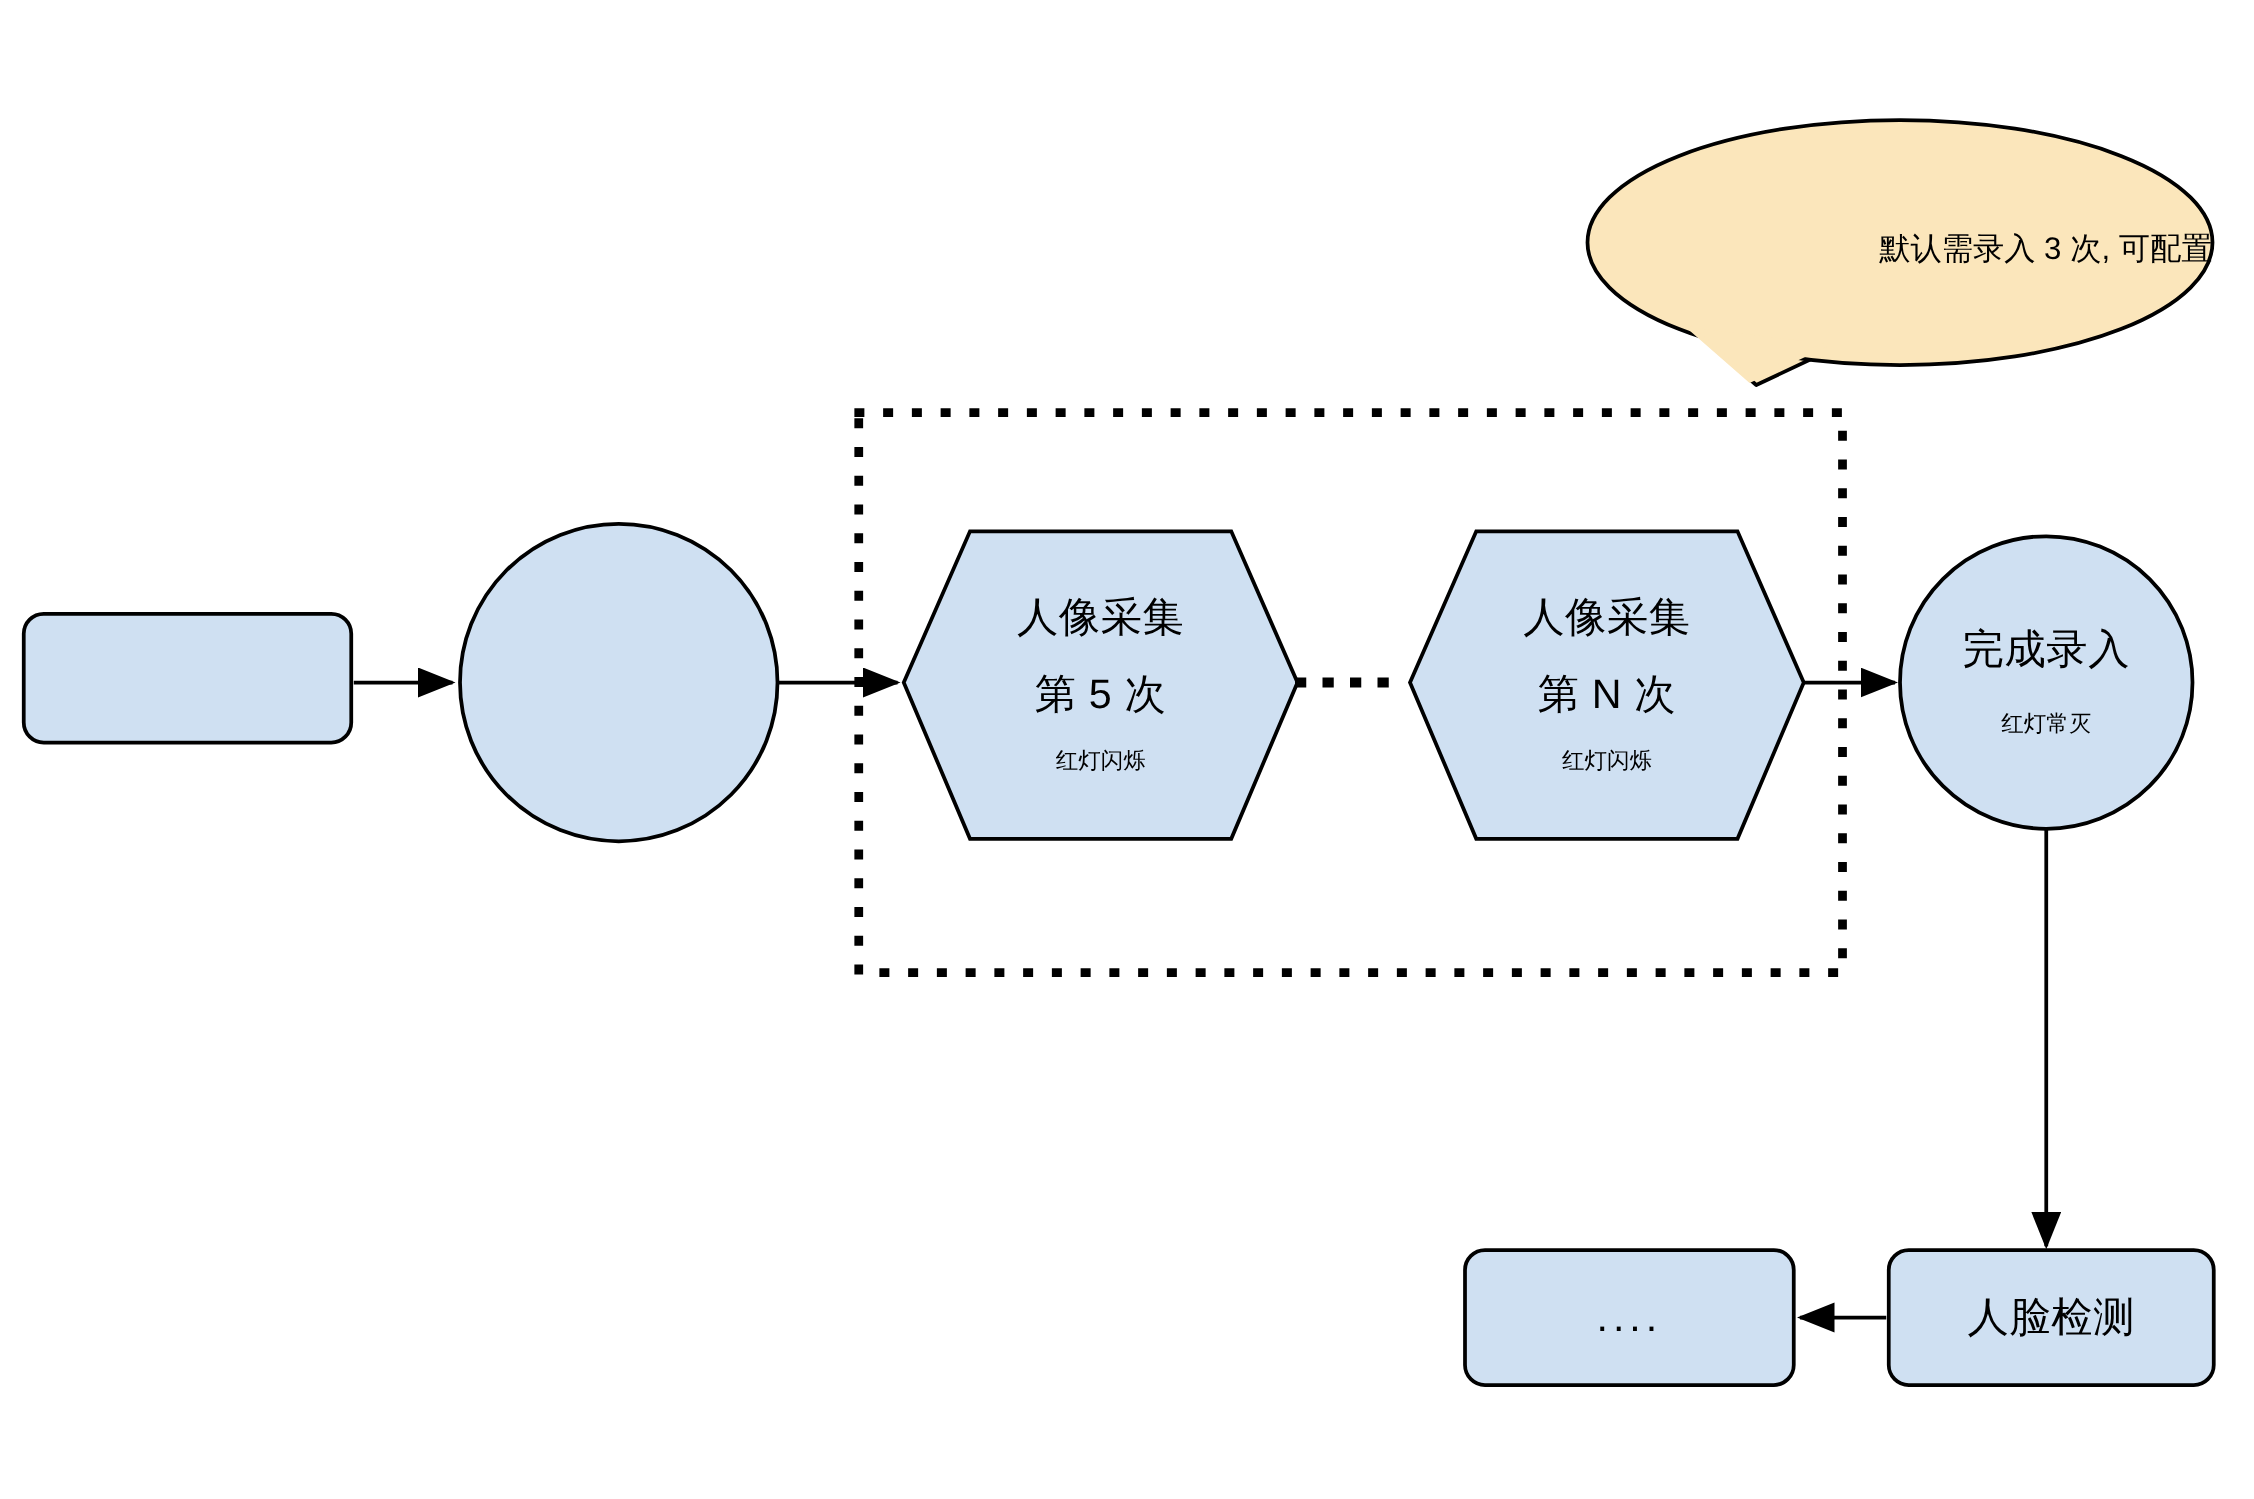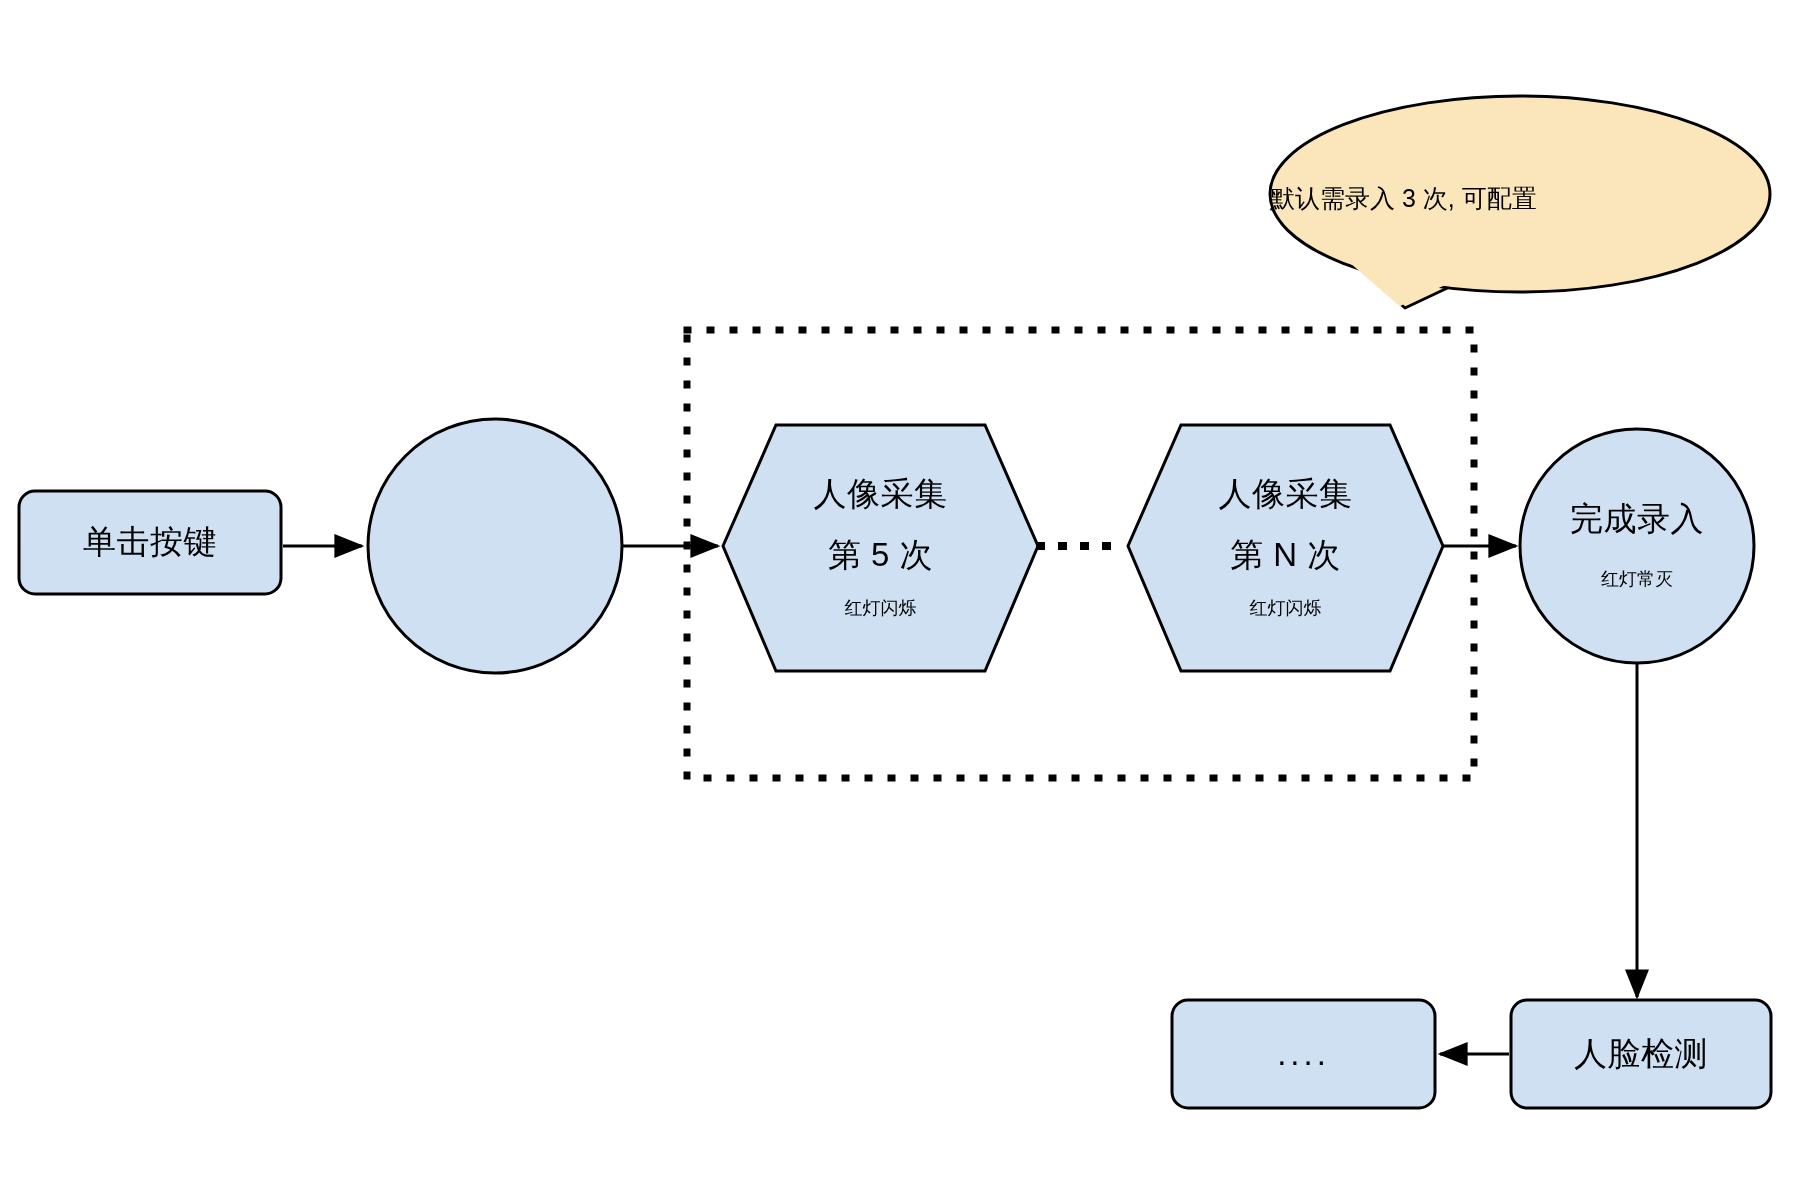--- a/index.html
+++ b/index.html
@@ -47,21 +47,21 @@
     line-height: 1.1;
     white-space: nowrap;
   }
   .gap-small { height: 26px; }
   .gap-mid { height: 34px; }
   .callout-text {
     position: absolute;
     font-size: 25px;
     color: #000000;
     white-space: nowrap;
-    text-align: left;
+    text-align: right;
   }
 </style>
 </head>
 <body>
 
 <div id="canvas">
 
   <svg class="layer" viewBox="0 0 1803 1199" xmlns="http://www.w3.org/2000/svg">
     <defs>
       <marker id="arrow" markerWidth="12" markerHeight="12" refX="9.2" refY="4" orient="auto" markerUnits="strokeWidth">
@@ -96,23 +96,20 @@
     <line x1="1637" y1="664" x2="1637" y2="997" stroke="#000000" stroke-width="3" marker-end="url(#arrow)"></line>
 
     <line x1="1509" y1="1054" x2="1440" y2="1054" stroke="#000000" stroke-width="3" marker-end="url(#arrow)"></line>
 
     <path d="M1345,255 L1405,308 L1475,275 Z" fill="#fbe6bb" stroke="#000000" stroke-width="3" stroke-linejoin="round"></path>
 
     <ellipse cx="1520" cy="194" rx="250" ry="98" fill="#fbe6bb" stroke="#000000" stroke-width="3"></ellipse>
     <path d="M1352,262 L1400,304 L1462,275" fill="#fbe6bb" stroke="#fbe6bb" stroke-width="4"></path>
   </svg>
 
-  <div class="node-label" style="left:19px; top:491px; width:262px; height:103px;">
-    <span class="t-main">单击按键</span>
-  </div>
 
 
   <div class="node-label" style="left:723px; top:425px; width:315px; height:246px;">
     <span class="t-main">人像采集</span>
     <span class="gap-small"></span>
     <span class="t-main">第 5 次</span>
     <span class="gap-small"></span>
     <span class="t-sub">红灯闪烁</span>
   </div>
 

